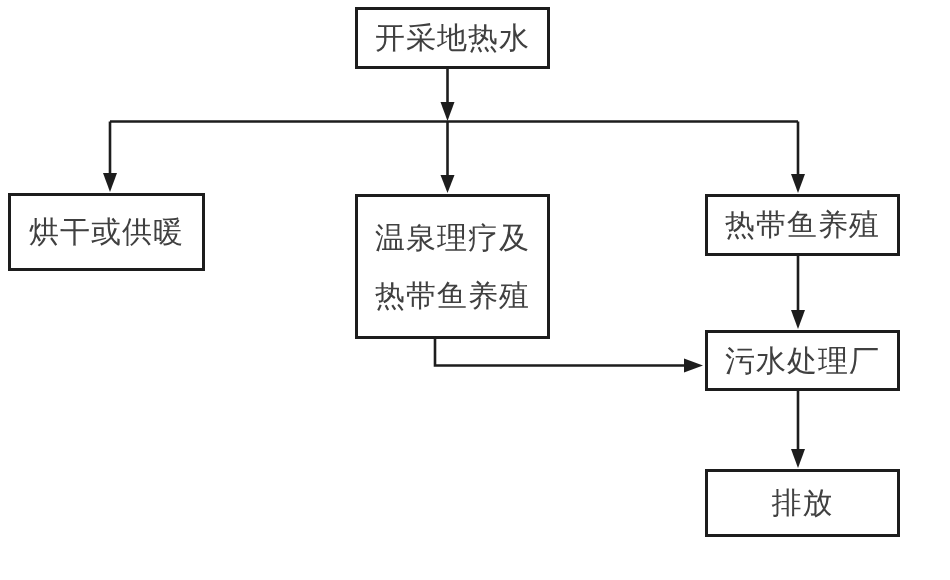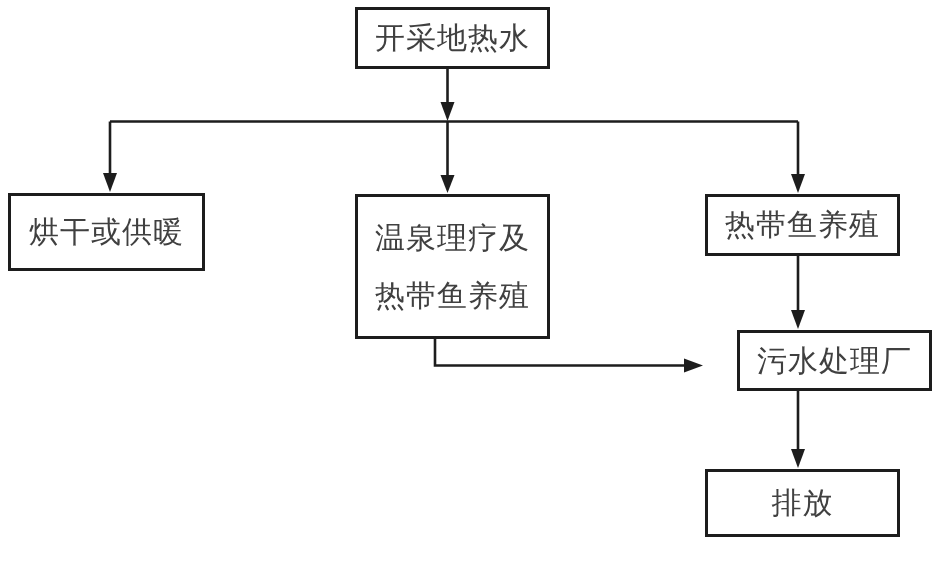--- a/index.html
+++ b/index.html
@@ -36,21 +36,21 @@
     font-size: 30px;
     letter-spacing: 1px;
     line-height: 46px;
     white-space: nowrap;
   }
   .node span { display: block; }
   #node-source     { left: 355px; top: 7px;   width: 195px; height: 62px; }
   #node-drying     { left: 8px;   top: 193px; width: 197px; height: 78px; }
   #node-spa        { left: 355px; top: 194px; width: 195px; height: 145px; gap: 12px; }
   #node-fish       { left: 705px; top: 194px; width: 195px; height: 62px; }
-  #node-sewage     { left: 705px; top: 330px; width: 195px; height: 61px; margin-left: 32px; }
+  #node-sewage     { left: 705px; top: 330px; width: 195px; height: 61px; }
   #node-discharge  { left: 705px; top: 469px; width: 195px; height: 68px; }
 </style>
 </head>
 <body>
 
 <div class="canvas">
 
   <svg class="connectors" viewBox="0 0 950 580" xmlns="http://www.w3.org/2000/svg">
     <g stroke="#1d1d1d" stroke-width="2.6" fill="#1d1d1d">
 

